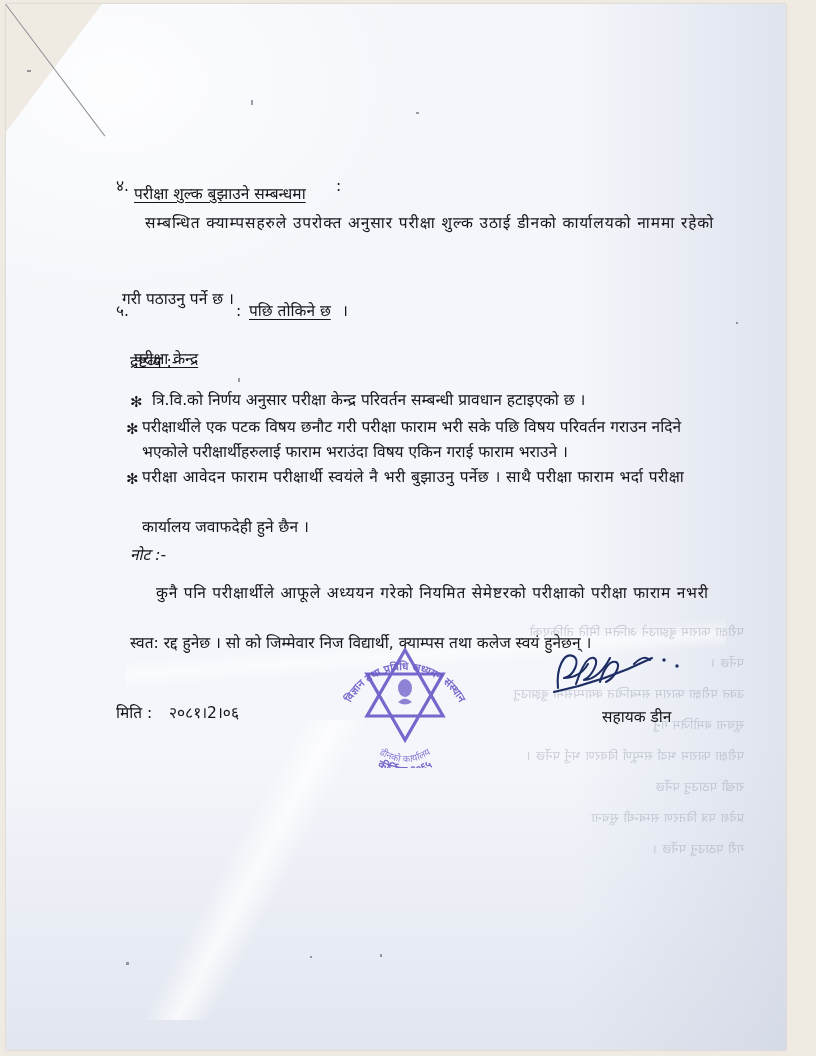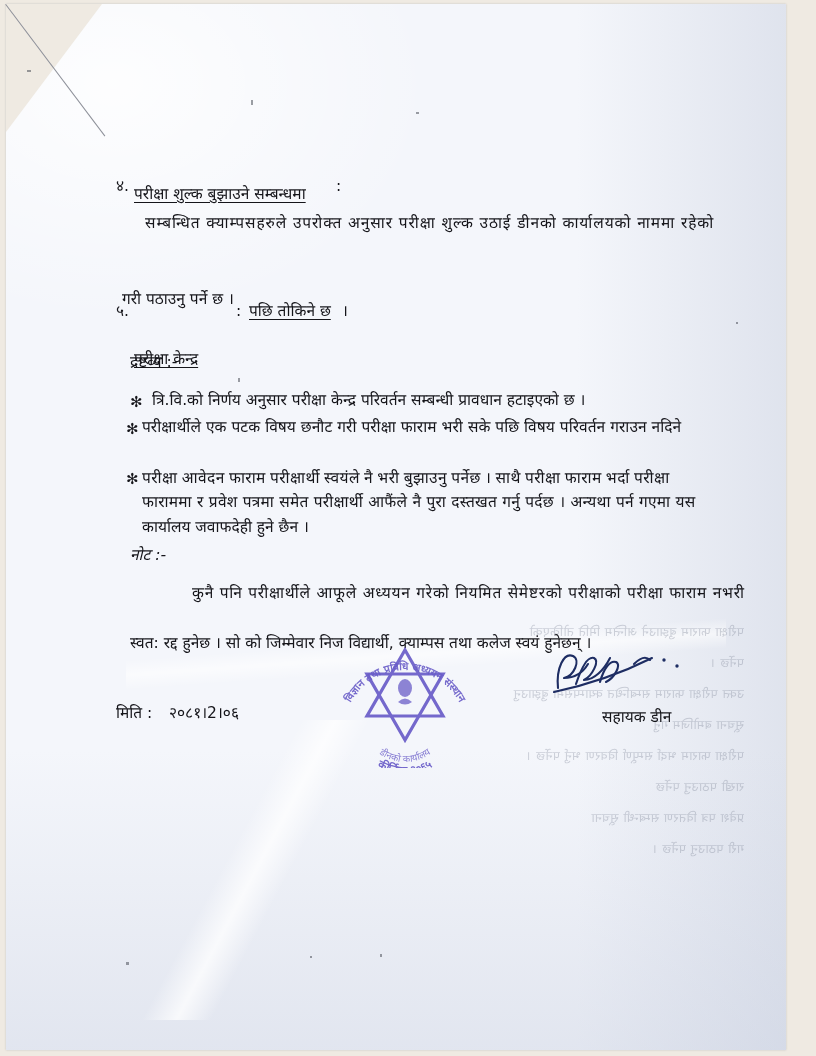--- a/index.html
+++ b/index.html
@@ -193,29 +193,29 @@
       <span class="ln u" style="left:243px; top:300px;">पछि तोकिने छ</span>
       <span class="ln" style="left:336px; top:300px;">।</span>
 
       <span class="ln" style="left:124px; top:351px;">द्रष्टव्य :-</span>
 
       <span class="bullet-star" style="left:124px; top:389px;">✻</span>
       <span class="ln" style="left:146px; top:389px;">त्रि.वि.को निर्णय अनुसार परीक्षा केन्द्र परिवर्तन सम्बन्धी प्रावधान हटाइएको छ ।</span>
 
       <span class="bullet-star" style="left:120px; top:416px;">✻</span>
       <span class="ln" style="left:136px; top:416px; letter-spacing:.05px;">परीक्षार्थीले एक पटक विषय छनौट गरी परीक्षा फाराम भरी सके पछि विषय परिवर्तन गराउन नदिने</span>
+      <span class="ln" style="left:136px; top:441px;">भएकोले परीक्षार्थीहरुलाई फाराम भराउंदा विषय एकिन गराई फाराम भराउने ।</span>
 
       <span class="bullet-star" style="left:120px; top:466px;">✻</span>
-      <span class="ln" style="left:136px; top:466px; letter-spacing:.4px;font-family:Liberation Serif, serif;">परीक्षा आवेदन फाराम परीक्षार्थी स्वयंले नै भरी बुझाउनु पर्नेछ । साथै परीक्षा फाराम भर्दा परीक्षा</span>
-      <span class="ln" style="left:136px; top:491px; letter-spacing:.25px;">फाराममा र प्रवेश पत्रमा समेत परीक्षार्थी आफैंले नै पुरा दस्तखत गर्नु पर्दछ । अन्यथा पर्न  गएमा यस</span>
+      <span class="ln" style="left:136px; top:466px; letter-spacing:.4px;">परीक्षा आवेदन फाराम परीक्षार्थी स्वयंले नै भरी बुझाउनु पर्नेछ । साथै परीक्षा फाराम भर्दा परीक्षा</span>
       <span class="ln" style="left:136px; top:516px;">कार्यालय जवाफदेही हुने छैन ।</span>
 
       <span class="ln" style="left:124px; top:544px;font-style:italic;">नोट :-</span>
 
-      <span class="ln" style="left:150px; top:582px; letter-spacing:.75px;margin-left:36px;">कुनै पनि परीक्षार्थीले आफूले अध्ययन गरेको नियमित सेमेष्टरको परीक्षाको परीक्षा फाराम नभरी</span>
+      <span class="ln" style="left:150px; top:582px; letter-spacing:.75px;">कुनै पनि परीक्षार्थीले आफूले अध्ययन गरेको नियमित सेमेष्टरको परीक्षाको परीक्षा फाराम नभरी</span>
       <span class="ln" style="left:124px; top:632px;">स्वत: रद्द हुनेछ । सो को जिम्मेवार निज विद्यार्थी, क्याम्पस तथा कलेज स्वयं हुनेछन्  ।</span>
 
       <span class="ln" style="left:110px; top:702px;">मिति :</span>
       <span class="ln" style="left:163px; top:702px;">२०८१।2।०६</span>
 
       <span class="ln" style="left:596px; top:706px;">सहायक डीन</span>
     </div>
 
     <div id="stamp">
       <svg viewBox="0 0 168 132" xmlns="http://www.w3.org/2000/svg">

